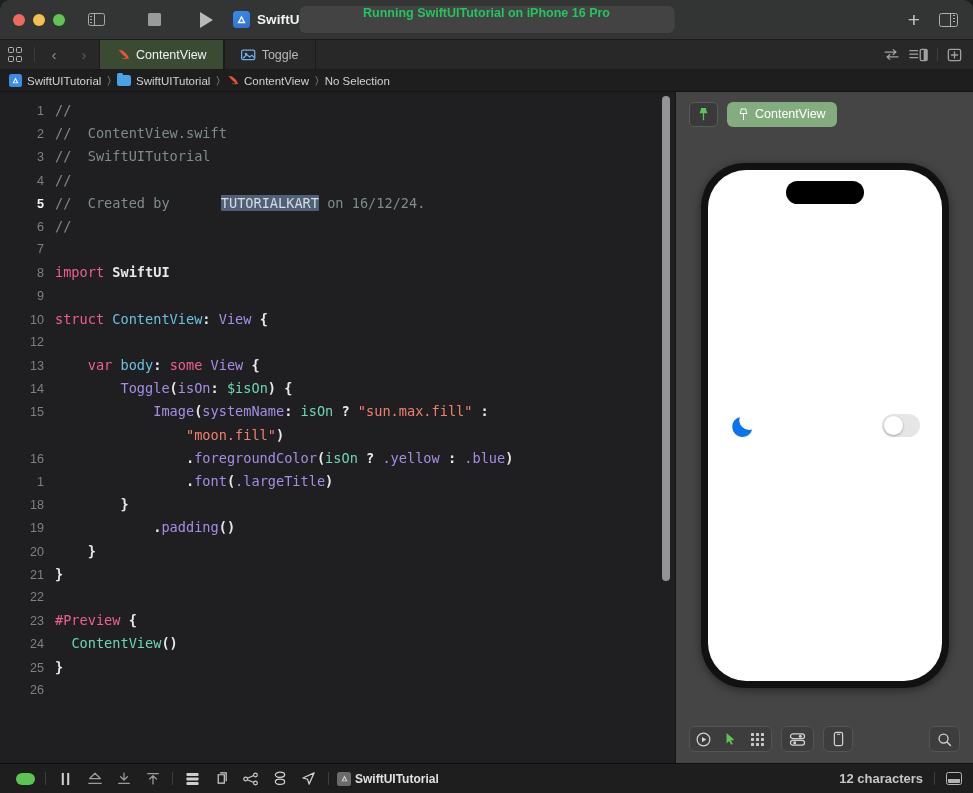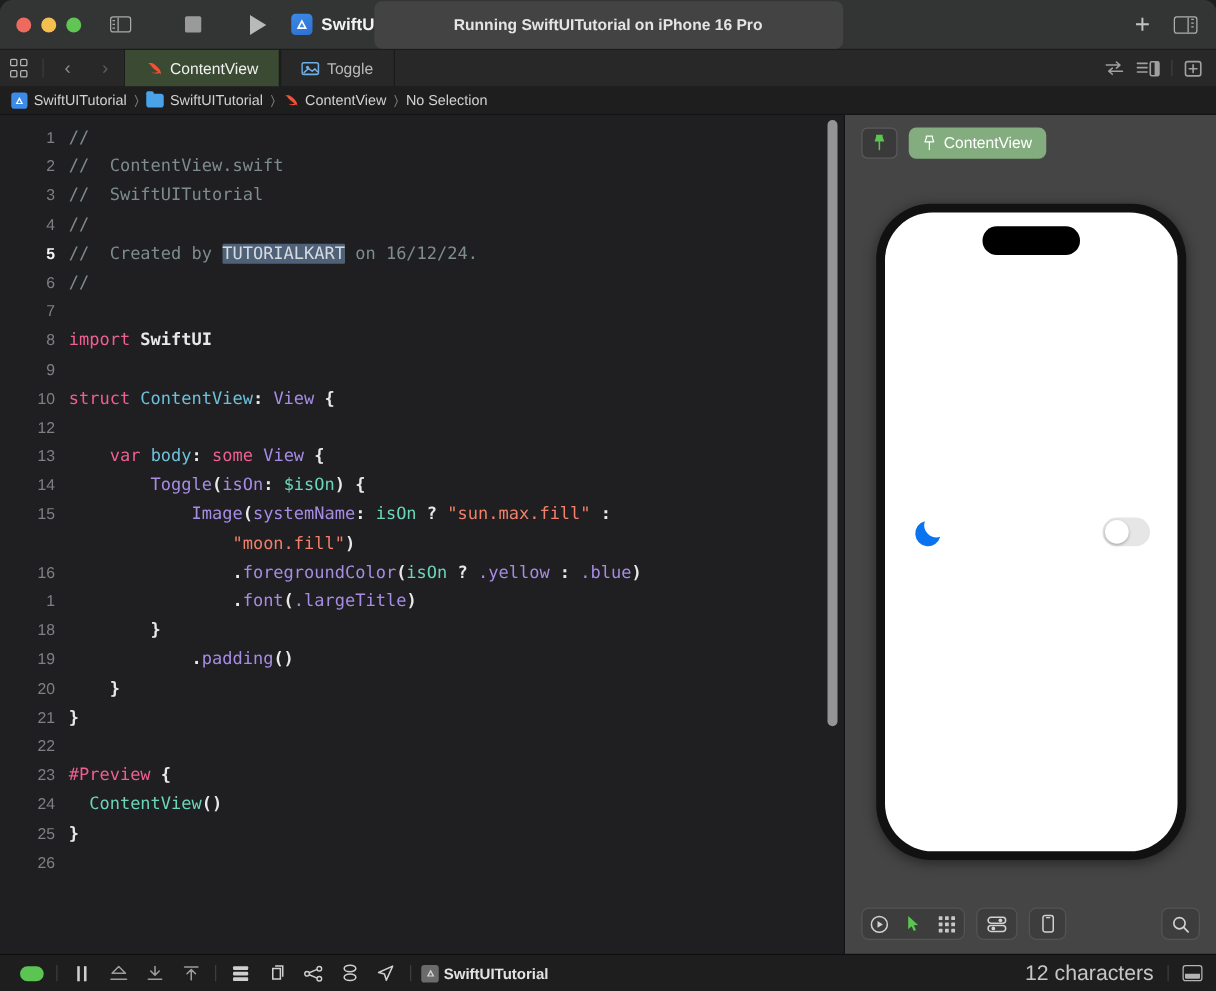--- a/index.html
+++ b/index.html
@@ -57,23 +57,23 @@
   .mini-appicon{
     width:15px;height:15px;border-radius:3px;background:#6b6b6b;
     display:flex;align-items:center;justify-content:center;
   }
   .chev{color:#9a9a9a;font-size:11px;}
   .phone-glyph{width:8px;height:13px;border:1.3px solid #cfcfcf;border-radius:2px;}
   .dest-name{color:#e6e6e6;font-size:12.5px;white-space:nowrap;}
 
   .status-pill{
     position:absolute;left:50%;transform:translateX(-50%);
-    height:38px;min-width:375px;background:#434343;border-radius:6px;
-    display:flex;align-items:center;justify-content:center;
-    color:#e5e5e5;font-size:12.5px;font-weight:600;
+    height:27px;min-width:375px;background:#434343;border-radius:6px;
+    display:flex;justify-content:center;
+    color:#22c55e;font-size:12.5px;font-weight:600;
   }
   .tb-right{margin-left:auto;display:flex;align-items:center;gap:4px;padding-right:10px;}
   .plus-ico{color:#c3c3c3;font-size:21px;line-height:1;font-weight:300;}
   .rsb-icon{width:19px;height:14px;border:1.4px solid #aeaeae;border-radius:2.5px;position:relative;}
   .rsb-icon:before{content:"";position:absolute;right:5.5px;top:0;bottom:0;width:1.4px;background:#aeaeae;}
   .rsb-icon:after{content:"";position:absolute;right:1.3px;top:1.7px;width:2.4px;height:1.2px;background:#aeaeae;
     box-shadow:0 3px 0 #aeaeae,0 6px 0 #aeaeae;}
 
   
   .tabbar{
@@ -131,21 +131,21 @@
   .src{color:#e8e8ea;}
 
   .cm{color:#7e8c8d;}
   .kw{color:#ef5f92;}
   .type{color:#6ec1dc;}
   .type2{color:#a78ce6;}
   .fn{color:#a78ce6;}
   .str{color:#f2806b;}
   .prop{color:#6bd6b6;}
   .plain{color:#e8e8ea;font-weight:bold;}
-  .sel{background:#4f6177;color:#d6dbe2;border-radius:1px;}
+  .sel{background:#4f6177;color:#d6dbe2;border-radius:1px;margin-left:43px;}
 
   .vscroll{
     position:absolute;right:6px;top:4px;width:8px;height:485px;
     background:#a9a9a9;border-radius:4px;opacity:.85;
   }
   .ed-divider{position:absolute;right:0;top:0;bottom:0;width:1px;background:#141414;}
 
   
   .preview{
     flex:1;background:#454545;display:flex;flex-direction:column;position:relative;
@@ -207,21 +207,21 @@
   
   .bottombar{
     height:30px;min-height:30px;background:#1e1e1e;border-top:1px solid #0e0e0e;
     display:flex;align-items:center;gap:0px;padding:0 11px;
   }
   .bb-btn{width:29px;height:22px;display:flex;align-items:center;justify-content:center;}
   .green-cap{width:19px;height:12px;background:#5cc452;border-radius:6px;}
   .bsep{width:1px;height:13px;background:#3d3d3d;margin:0 5px;}
   .bb-label{color:#e2e2e2;font-size:12px;font-weight:600;margin-left:4px;}
   .bb-right{margin-left:auto;display:flex;align-items:center;gap:11px;}
-  .char-count{color:#c6c6c6;font-size:17px;font-weight:400;}
+  .char-count{color:#c6c6c6;font-size:13px;font-weight:700;}
   .console-ico{width:16px;height:13px;border:1.3px solid #b4b4b4;border-radius:2.5px;position:relative;}
   .console-ico:after{content:"";position:absolute;left:1.3px;right:1.3px;bottom:1.3px;height:4px;background:#b4b4b4;border-radius:0 0 1px 1px;}
 </style>
 </head>
 <body>
 
 <div id="app">
 
   <div class="titlebar">
     <div class="traffic">

